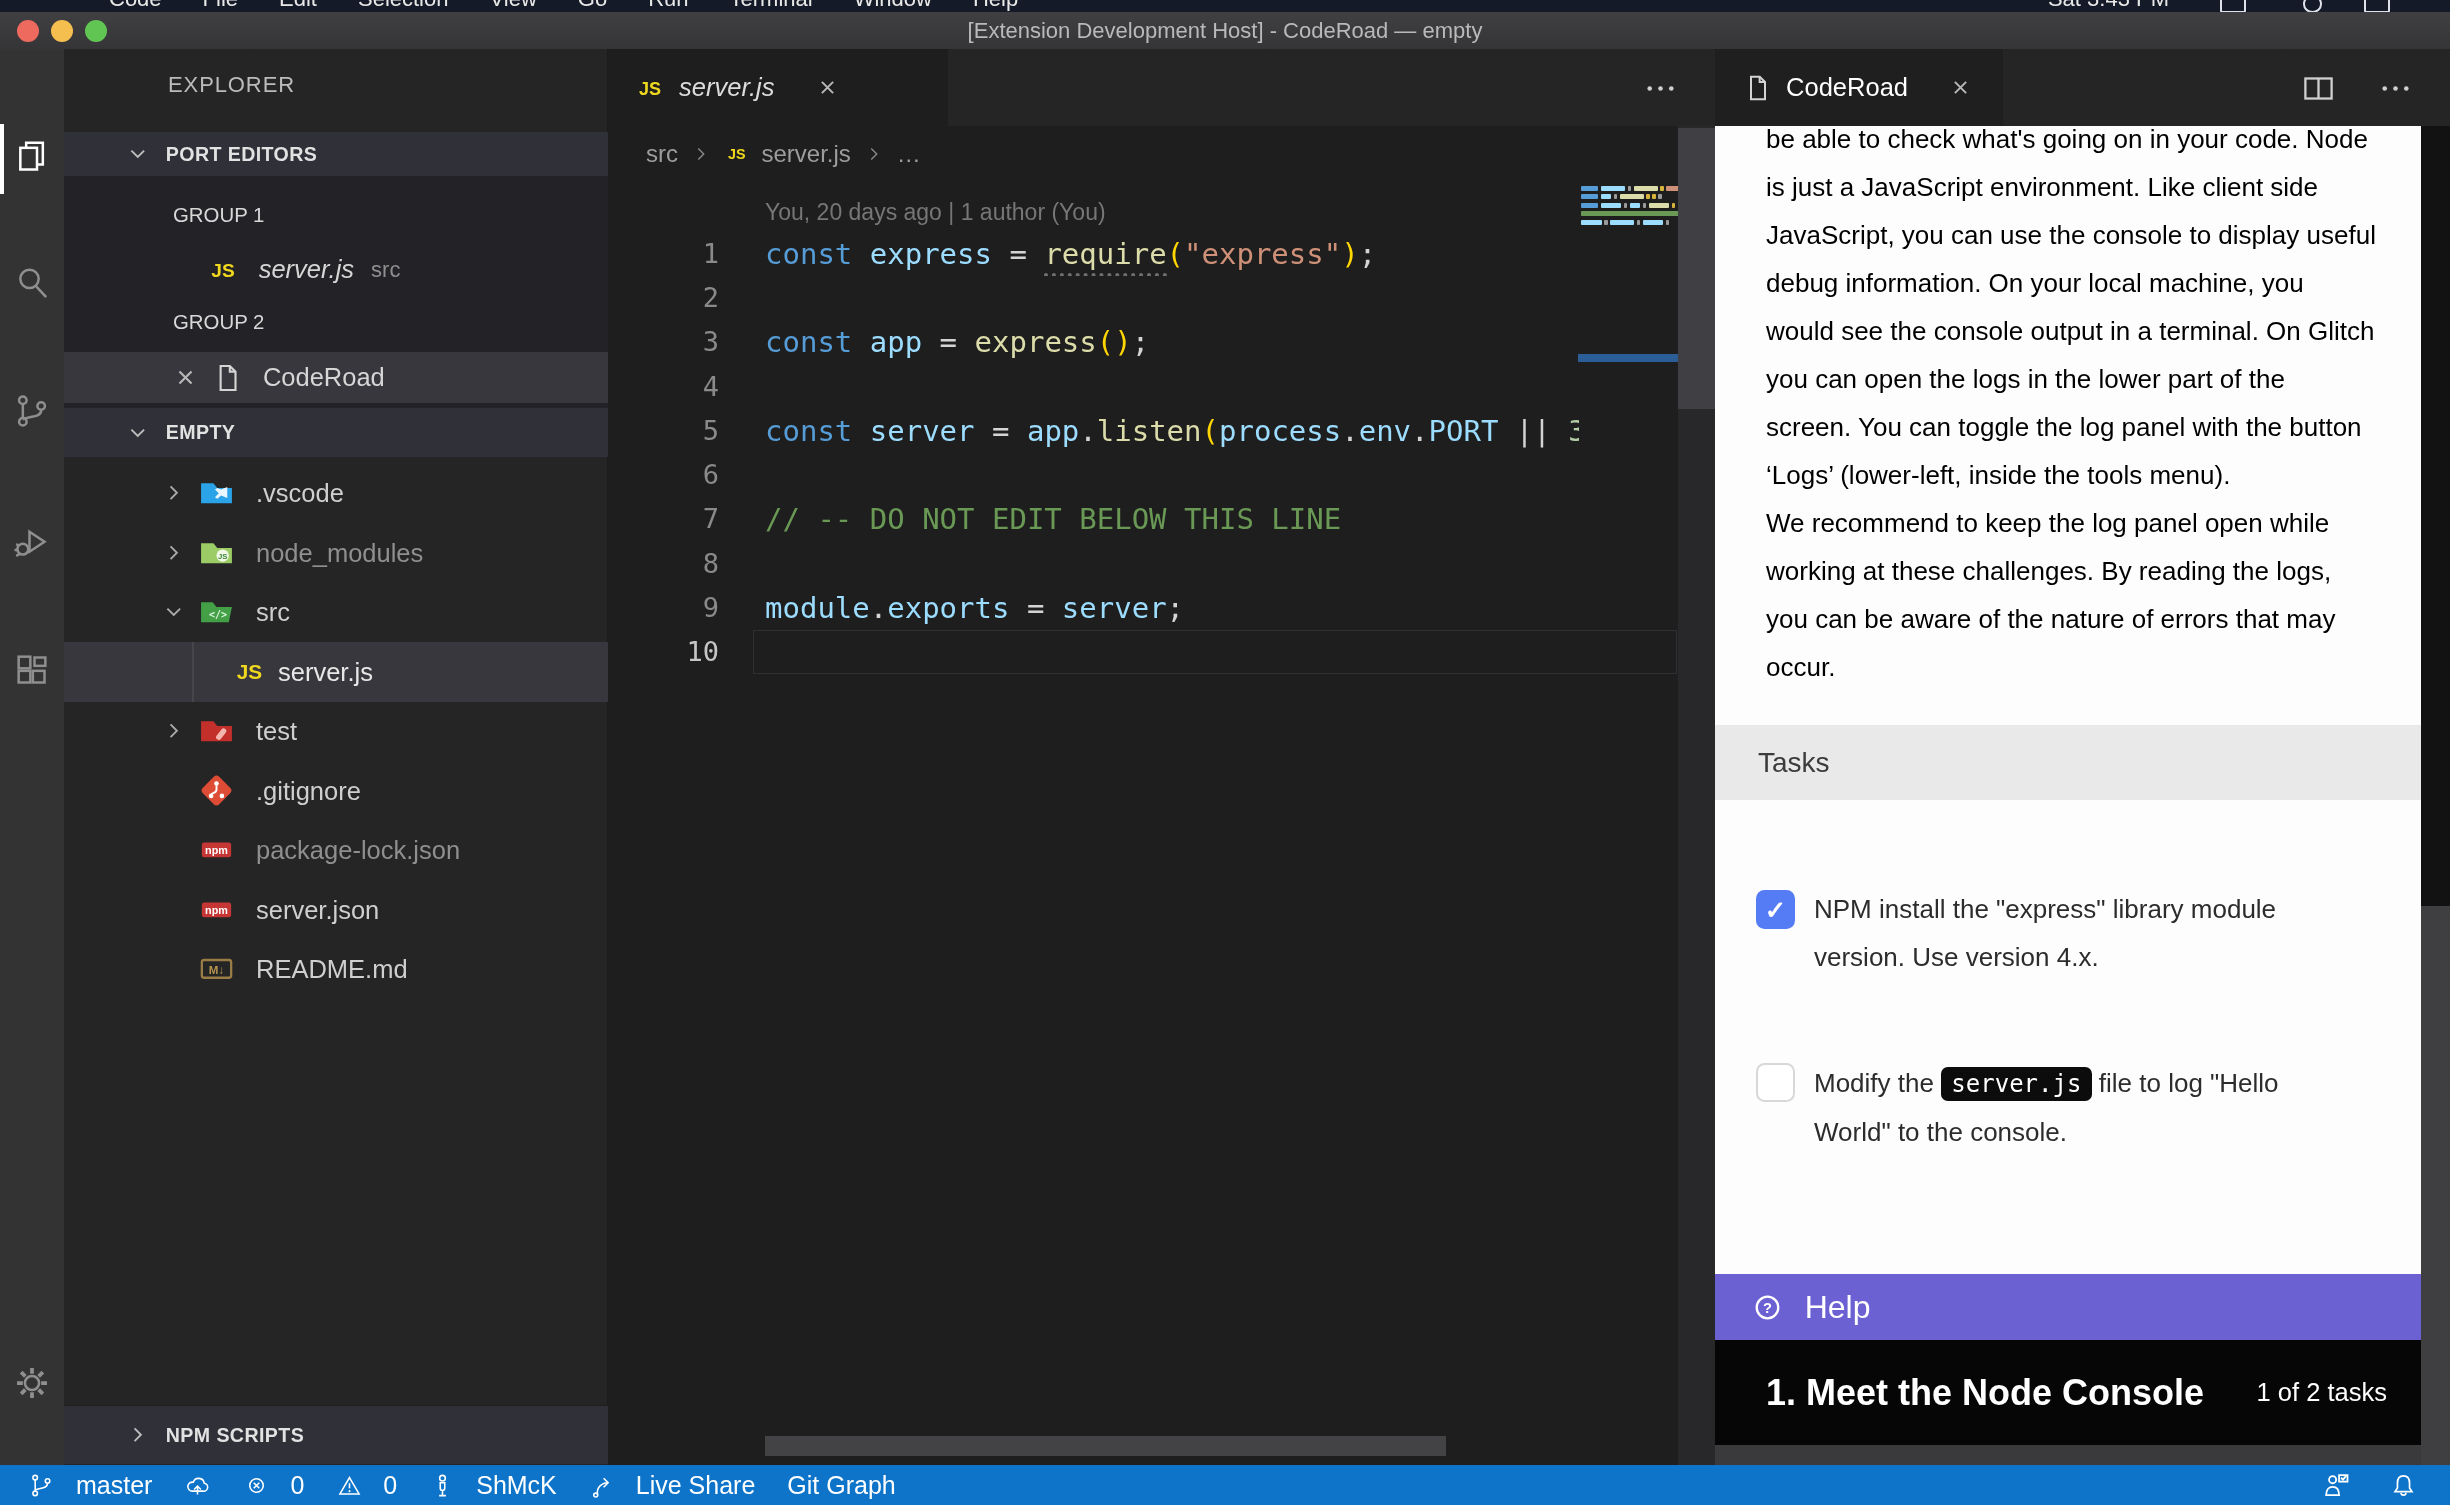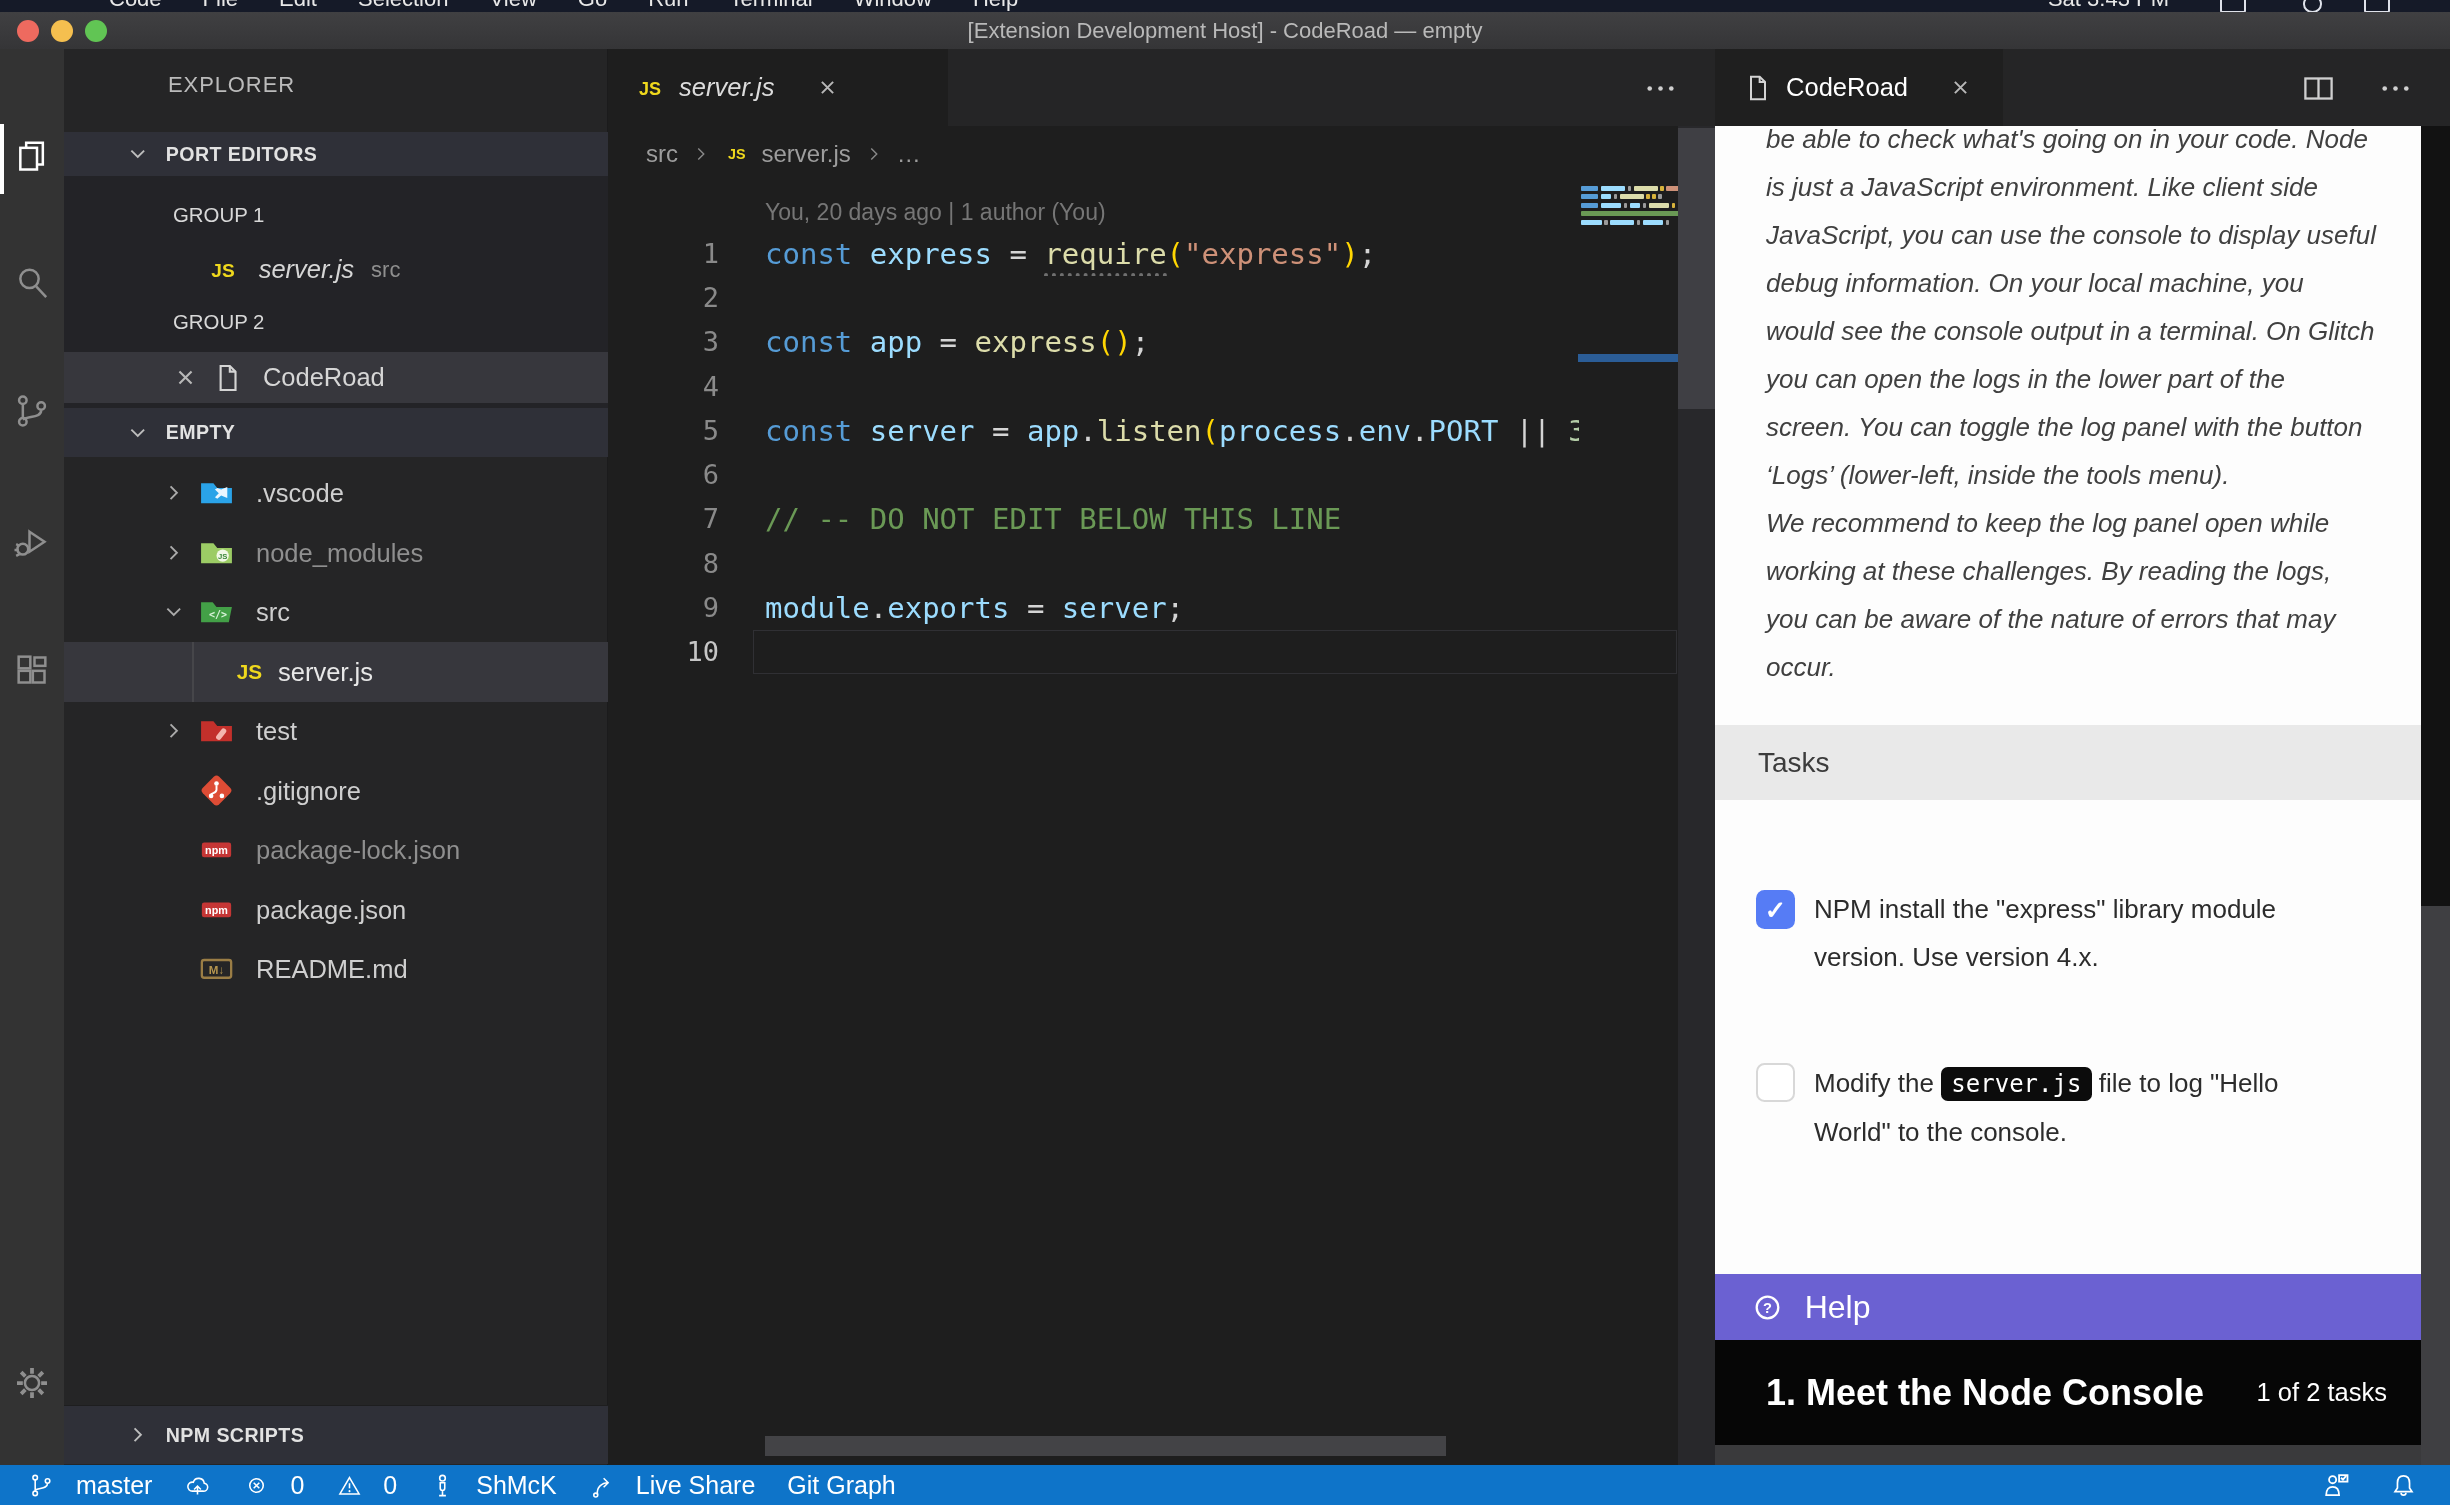--- a/index.html
+++ b/index.html
@@ -90,21 +90,21 @@
   #ed-vscroll{position:absolute;left:1070px;top:77px;width:37px;bottom:0;background:#28282b;}
   #ed-vthumb{position:absolute;left:0;top:1.7px;width:37px;height:281px;background:#3f3f44;}
   #ed-hscroll{position:absolute;left:157px;top:1387px;width:681px;height:20.4px;background:#434346;}
 
   
   #panel{position:absolute;left:1715px;top:49px;width:735px;height:1416px;background:#252526;}
   #pn-tabbar{position:absolute;top:0;left:0;width:735px;height:77px;background:#252526;}
   #pn-tab{left:0;width:288px;background:#1f1f1f;}
   #pn-tab .tab-name{color:#fff;}
   #webview{position:absolute;top:77px;left:0;width:735px;height:1339px;background:#fdfdfd;overflow:hidden;}
-  #lesson-text{position:absolute;left:51px;top:-11px;width:681px;font-size:26px;line-height:48px;color:#404040;font-style:italic;}
+  #lesson-text{position:absolute;left:51px;top:-11px;width:681px;font-size:26px;line-height:48px;color:#000000;}
   #tasks-band{position:absolute;left:0;top:599px;width:706px;height:75px;background:#e9e9e9;
               display:flex;align-items:center;}
   #tasks-band .lbl{margin-left:43px;font-size:28px;color:#3c3c3c;}
   .task-check{position:absolute;left:41px;width:39px;height:39px;border-radius:8.5px;box-sizing:border-box;
               display:flex;align-items:center;justify-content:center;font-size:25.5px;font-weight:bold;color:#fff;}
   .task-check.on{background:#567cf5;}
   .task-check.off{background:#fff;border:2.6px solid #d8d8d8;}
   .task-text{position:absolute;left:99px;width:596px;font-size:26px;line-height:48px;color:#2c2c2c;}
   .chip{font-family:"DejaVu Sans Mono",monospace;font-size:24px;background:#0c0c0c;color:#fff;
         padding:2.6px 10.2px;border-radius:6.8px;}
@@ -339,21 +339,21 @@
         </span>
         <span class="t-name">package-lock.json</span>
       </div>
       <div class="tree-row" style="top: 417px;">
         <span class="t-icon">
           <svg viewBox="0 0 48 48" style="font-size:30px">
             <rect x="5" y="15" width="38" height="19" rx="3" fill="#c53635"></rect>
             <text x="24" y="30" text-anchor="middle" font-size="14" font-weight="bold" fill="#fff" font-family="Liberation Sans, sans-serif">npm</text>
           </svg>
         </span>
-        <span class="t-name">package.json</span>
+        <span class="t-name">server.json</span>
       </div>
       <div class="tree-row" style="top: 476px;">
         <span class="t-icon">
           <svg viewBox="0 0 48 48" style="font-size:30px">
             <rect x="5" y="13" width="38" height="23" rx="3" fill="none" stroke="#9a7d45" stroke-width="3"></rect>
             <text x="24" y="31" text-anchor="middle" font-size="15" font-weight="bold" fill="#b5954f" font-family="Liberation Sans, sans-serif">M↓</text>
           </svg>
         </span>
         <span class="t-name">README.md</span>
       </div>

